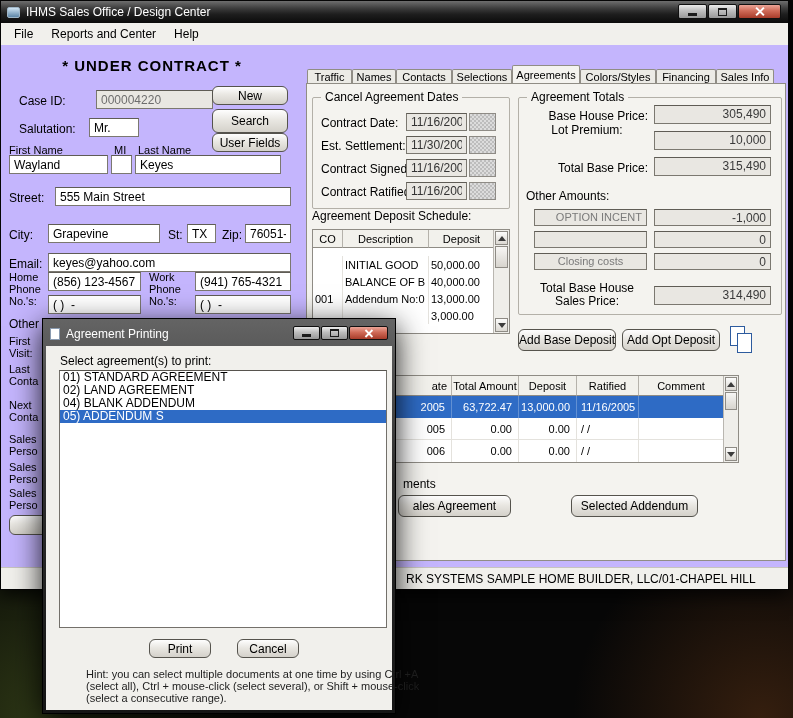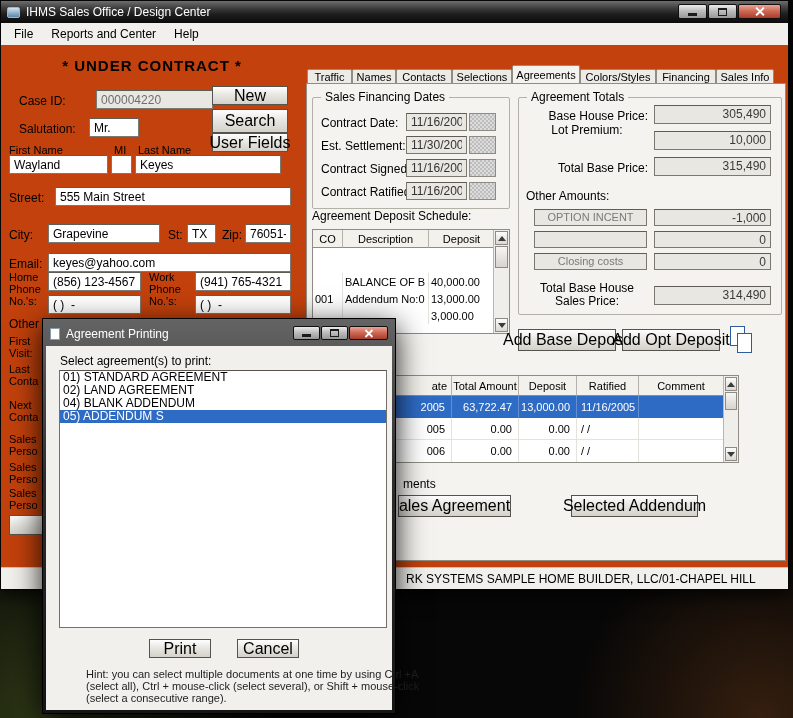--- a/index.html
+++ b/index.html
@@ -25,33 +25,33 @@
   .cap-btn{width:29px;height:15px;border:1px solid #101010;border-radius:2px;
     background:linear-gradient(#ececec,#bdbdbd 45%,#989898);display:flex;align-items:center;justify-content:center}
   .cap-btn.close{width:43px;background:linear-gradient(#eba497,#cf6a57 45%,#a83c2a)}
   .gmin{width:9px;height:3px;background:#1b1b1b;margin-top:6px}
   .gmax{width:9px;height:8px;border:1px solid #1b1b1b;border-top-width:2px}
   .gclose{position:relative;width:11px;height:11px}
   .gclose::before,.gclose::after{content:"";position:absolute;left:5px;top:0;width:2px;height:11px;background:#fff}
   .gclose::before{transform:rotate(45deg)}.gclose::after{transform:rotate(-45deg)}
   .menubar{height:22px;background:#f1f0ec;display:flex;align-items:center;padding-left:4px;font-size:12px}
   .menu-item{padding:3px 9px}
-  .client{position:absolute;left:0;top:44px;right:0;bottom:22px;background:#c2410c}
+  .client{position:absolute;left:0;top:44px;right:0;bottom:22px;background:#c4b5fd}
   .statusbar{position:absolute;left:0;right:0;bottom:0;height:22px;background:#f1f0ec;
     border-top:1px solid #c7c4be;font-size:12px}
   .statusbar span{position:absolute;left:405px;top:4px;white-space:nowrap}
   
   .lbl{position:absolute;font-size:12px;white-space:nowrap}
   .lbl-s{position:absolute;font-size:11px;white-space:nowrap}
   .tb{position:absolute;background:#fff;border:1px solid #7b7870;border-top-color:#5f5c55;
     font-size:12px;padding:1px 4px;font-family:inherit;color:#000}
   .tb-gray{background:#e9e7e2;color:#6e6e6e}
   .tb-val{background:#e9e7e2;color:#3a3a3a;text-align:right}
   .btn{position:absolute;background:linear-gradient(#fefefe,#e9e7e2 45%,#d4d1ca);
-    border:1px solid #55534d;border-radius:0;font-size:16px;color:#000;
+    border:1px solid #55534d;border-radius:6px;font-size:12px;color:#000;
     display:flex;align-items:center;justify-content:center;white-space:nowrap}
   .group{position:absolute;border:1px solid #b3b0a8;border-radius:2px}
   .legend{position:absolute;top:-8px;left:8px;background:#f4f3ef;padding:0 4px;font-size:12px;white-space:nowrap}
   
   .tab{position:absolute;height:14px;top:24px;border:1px solid #908d85;border-bottom:none;
     border-radius:2px 2px 0 0;background:#ecebe6;font-size:11px;
     display:flex;align-items:center;justify-content:center;white-space:nowrap;z-index:1}
   .tab.active{top:20px;height:18px;background:#f4f3ef;z-index:3}
   .tabpanel{position:absolute;left:305px;top:38px;width:480px;height:478px;
     background:#f4f3ef;border:1px solid #908d85;z-index:2}
@@ -182,40 +182,45 @@
     <div class="tab" style="left:395px;width:56px">Contacts</div>
     <div class="tab" style="left:451px;width:60px">Selections</div>
     <div class="tab active" style="left:511px;width:68px">Agreements</div>
     <div class="tab" style="left:579px;width:76px">Colors/Styles</div>
     <div class="tab" style="left:655px;width:60px">Financing</div>
     <div class="tab" style="left:715px;width:58px">Sales Info</div>
 
     <div style="position:absolute;left:0;top:0;right:0;bottom:0;z-index:4;pointer-events:none">
 
       <div class="group" style="left:311px;top:52px;width:198px;height:112;height:112px;pointer-events:auto">
-        <span class="legend">Sales Financing Dates</span>
+        <span class="legend">Cancel Agreement Dates</span>
       </div>
       <div class="lbl" style="left:320px;top:71px;pointer-events:auto">Contract Date:</div>
       <input class="tb tb-gray" style="left: 405px; top: 68px; width: 61px; height: 18px; color: rgb(51, 51, 51); pointer-events: auto;" value="11/16/2005">
       <span class="spin" style="left:468px;top:68px;width:27px;height:18px;pointer-events:auto"></span>
       <div class="lbl" style="left:320px;top:94px;pointer-events:auto">Est. Settlement:</div>
       <input class="tb tb-gray" style="left: 405px; top: 91px; width: 61px; height: 18px; color: rgb(51, 51, 51); pointer-events: auto;" value="11/30/2006">
       <span class="spin" style="left:468px;top:91px;width:27px;height:18px;pointer-events:auto"></span>
       <div class="lbl" style="left:320px;top:117px;pointer-events:auto">Contract Signed:</div>
       <input class="tb tb-gray" style="left: 405px; top: 114px; width: 61px; height: 18px; color: rgb(51, 51, 51); pointer-events: auto;" value="11/16/2005">
       <span class="spin" style="left:468px;top:114px;width:27px;height:18px;pointer-events:auto"></span>
       <div class="lbl" style="left:320px;top:140px;pointer-events:auto">Contract Ratified:</div>
       <input class="tb tb-gray" style="left: 405px; top: 137px; width: 61px; height: 18px; color: rgb(51, 51, 51); pointer-events: auto;" value="11/16/2005">
       <span class="spin" style="left:468px;top:137px;width:27px;height:18px;pointer-events:auto"></span>
 
       <div class="lbl" style="left:311px;top:164px;pointer-events:auto">Agreement Deposit Schedule:</div>
       <div class="tbl" style="left:311px;top:184px;width:198px;height:105px;pointer-events:auto">
         <div class="hcell" style="left:0;width:30px;height:18px">CO</div>
         <div class="hcell" style="left:30px;width:86px;height:18px">Description</div>
         <div class="hcell" style="left:116px;width:66px;height:18px">Deposit</div>
+        <div class="abs" style="left:0;top:26px;width:182px;height:17px">
+          <div class="cell" style="left:0;width:30px;height:17px;padding-left:2px"></div>
+          <div class="cell" style="left:30px;width:86px;height:17px;padding-left:2px">INITIAL GOOD</div>
+          <div class="cell" style="left:116px;width:66px;height:17px;padding-left:2px;border-right:none">50,000.00</div>
+        </div>
         <div class="abs" style="left:0;top:43px;width:182px;height:17px">
           <div class="cell" style="left:0;width:30px;height:17px;padding-left:2px"></div>
           <div class="cell" style="left:30px;width:86px;height:17px;padding-left:2px">BALANCE OF B</div>
           <div class="cell" style="left:116px;width:66px;height:17px;padding-left:2px;border-right:none">40,000.00</div>
         </div>
         <div class="abs" style="left:0;top:60px;width:182px;height:17px">
           <div class="cell" style="left:0;width:30px;height:17px;padding-left:2px">001</div>
           <div class="cell" style="left:30px;width:86px;height:17px;padding-left:2px">Addendum No:0</div>
           <div class="cell" style="left:116px;width:66px;height:17px;padding-left:2px;border-right:none">13,000.00</div>
         </div>
@@ -238,21 +243,21 @@
       <div class="group" style="left:517px;top:52px;width:264px;height:218px;pointer-events:auto">
         <span class="legend">Agreement Totals</span>
       </div>
       <div class="lbl" style="left:525px;top:64px;width:122px;text-align:right;pointer-events:auto">Base House Price:</div>
       <div class="tb tb-val" style="left:653px;top:60px;width:117px;height:19px;pointer-events:auto">305,490</div>
       <div class="lbl" style="left:525px;top:78px;width:122px;text-align:center;pointer-events:auto">Lot Premium:</div>
       <div class="tb tb-val" style="left:653px;top:86px;width:117px;height:19px;pointer-events:auto">10,000</div>
       <div class="lbl" style="left:525px;top:116px;width:122px;text-align:right;pointer-events:auto">Total Base Price:</div>
       <div class="tb tb-val" style="left:653px;top:112px;width:117px;height:19px;pointer-events:auto">315,490</div>
       <div class="lbl" style="left:525px;top:144px;pointer-events:auto">Other Amounts:</div>
-      <div class="tb tb-gray" style="left:533px;top:164px;width:113px;height:17px;text-align:center;font-size:11px;color:#7a7a7a;pointer-events:auto">OPTION INCENT</div>
+      <div class="tb tb-gray" style="left:533px;top:164px;width:113px;height:17px;text-align:right;font-size:11px;color:#7a7a7a;pointer-events:auto">OPTION INCENT</div>
       <div class="tb tb-val" style="left:653px;top:164px;width:117px;height:17px;pointer-events:auto">-1,000</div>
       <div class="tb tb-gray" style="left:533px;top:186px;width:113px;height:17px;text-align:center;font-size:11px;color:#7a7a7a;pointer-events:auto"></div>
       <div class="tb tb-val" style="left:653px;top:186px;width:117px;height:17px;pointer-events:auto">0</div>
       <div class="tb tb-gray" style="left:533px;top:208px;width:113px;height:17px;text-align:center;font-size:11px;color:#7a7a7a;pointer-events:auto">Closing costs</div>
       <div class="tb tb-val" style="left:653px;top:208px;width:117px;height:17px;pointer-events:auto">0</div>
       <div class="lbl" style="left:525px;top:236px;width:122px;text-align:center;pointer-events:auto">Total Base House</div>
       <div class="lbl" style="left:525px;top:249px;width:122px;text-align:center;pointer-events:auto">Sales Price:</div>
       <div class="tb tb-val" style="left:653px;top:241px;width:117px;height:19px;pointer-events:auto">314,490</div>
 
       <div class="btn" style="left:517px;top:284px;width:98px;height:22px;pointer-events:auto">Add Base Deposit</div>

